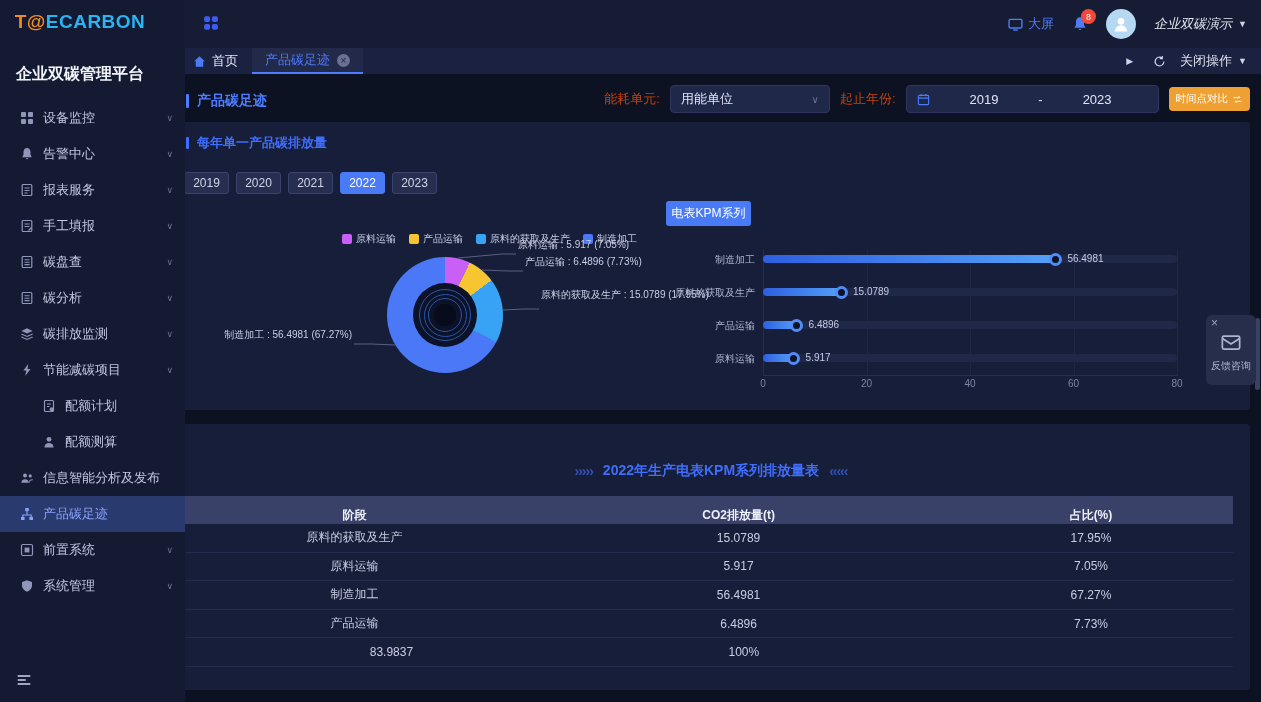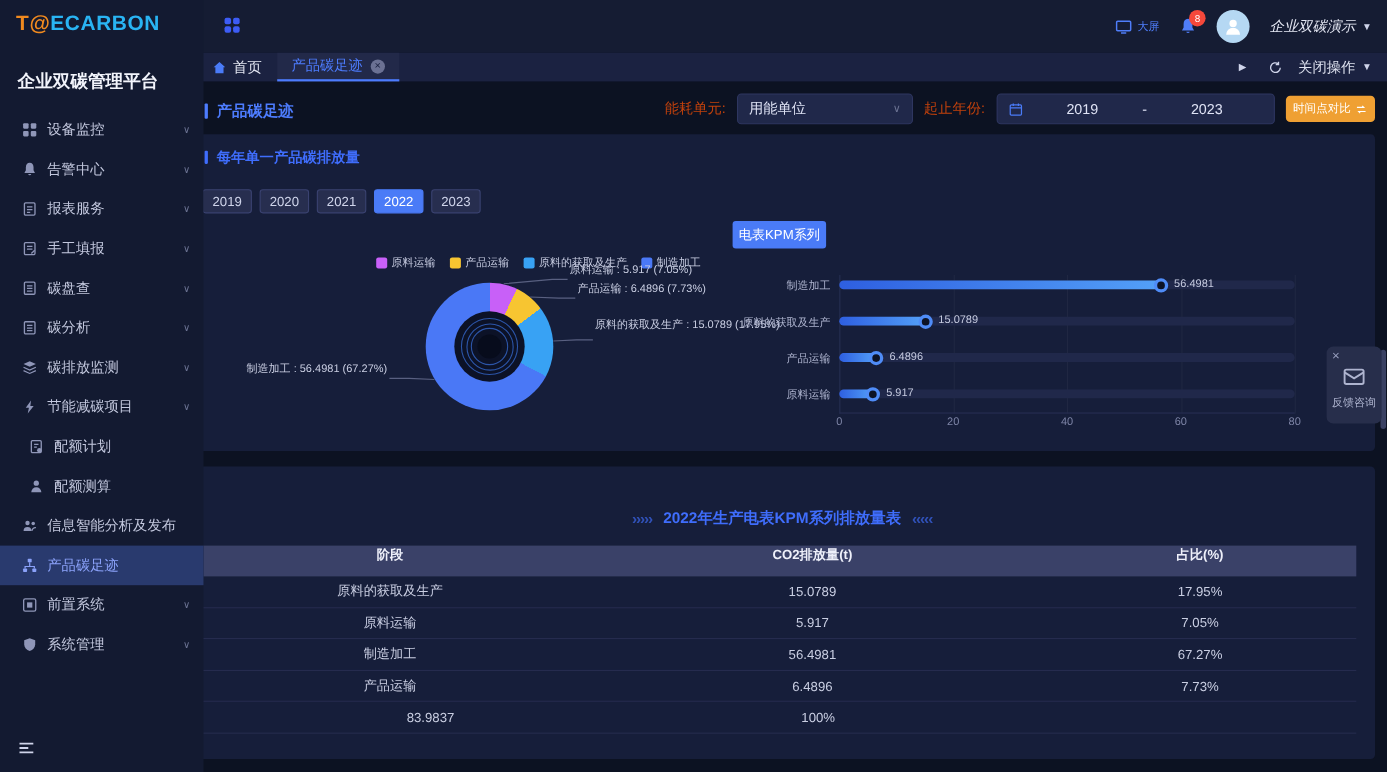--- a/index.html
+++ b/index.html
@@ -8,31 +8,31 @@
 
   
   .sidebar{position:absolute;left:0;top:0;width:185px;height:702px;background:#131a31;z-index:5;}
   .logo{position:absolute;top:11px;left:0;width:160px;text-align:center;font-size:19px;font-weight:800;letter-spacing:.5px;white-space:nowrap;}
   .logo .lt,.logo .lat{color:#f18a1f;}
   .logo .lrest{color:#29b4f3;}
   .side-title{position:absolute;top:64px;left:0;width:160px;text-align:center;font-size:16px;font-weight:700;color:#f2f4fb;}
   .side-menu{position:absolute;top:100px;left:0;right:0;}
   .side-item{position:relative;display:flex;align-items:center;height:36px;padding-left:20px;gap:9px;color:#c3c8de;font-size:13px;cursor:pointer;white-space:nowrap;}
   .side-item svg{flex:none;color:#8f96b8;}
-  .side-item.sub{padding-left:26px;}
+  .side-item.sub{padding-left:42px;}
   .side-item.active{background:#293a6e;color:#8ba2fa;}
   .side-item.active svg{color:#8ba2fa;}
   .side-item .chev{position:absolute;right:12px;color:#6c7393;font-size:9px;}
   .collapse-btn{position:absolute;left:16px;bottom:14px;color:#cfd4ea;cursor:pointer;}
 
   
   .topbar{position:absolute;left:160px;top:0;width:1101px;height:48px;background:#151c33;}
   .apps-btn{position:absolute;left:43px;top:15px;color:#3d5cf5;cursor:pointer;}
   .top-right{position:absolute;right:14px;top:0;height:48px;display:flex;align-items:center;gap:18px;}
-  .bigscreen{display:flex;align-items:center;gap:5px;color:#4f7df9;font-size:10px;cursor:pointer;}
+  .bigscreen{display:flex;align-items:center;gap:5px;color:#4f7df9;font-size:13px;cursor:pointer;}
   .bell-wrap{position:relative;cursor:pointer;color:#4f7df9;}
   .badge{position:absolute;top:-7px;right:-8px;min-width:15px;height:15px;border-radius:8px;background:#f5483b;color:#fff;font-size:9px;display:flex;align-items:center;justify-content:center;padding:0 3px;}
   .avatar{width:30px;height:30px;border-radius:50%;background:#b5d8f3;display:flex;align-items:center;justify-content:center;cursor:pointer;}
   .account{display:flex;align-items:center;gap:6px;color:#e6e9f5;font-size:13px;cursor:pointer;font-style:italic;}
   .caret{font-size:9px;color:#cfd4ea;}
 
   .tabbar{position:absolute;left:160px;top:48px;width:1101px;height:26px;background:#1b2241;display:flex;align-items:center;}
   .tab-arrow{color:#cfd4ea;font-size:9px;padding:0 6px;cursor:pointer;}
   .home-tab{display:flex;align-items:center;gap:6px;padding:0 14px;height:26px;color:#e3e6f2;font-size:13px;cursor:pointer;}
   .home-tab svg{color:#4a7bf7;}
@@ -87,21 +87,21 @@
   .bar-dot{position:absolute;width:13px;height:13px;border-radius:50%;background:#0d1326;border:3px solid #4f8cf7;}
   .bar-val{position:absolute;font-size:10px;color:#c6cbe0;white-space:nowrap;}
   .axis-line{position:absolute;background:#262e52;}
   .gridline{position:absolute;background:rgba(255,255,255,0.045);width:1px;}
   .tick{position:absolute;font-size:10px;color:#7d84a6;transform:translateX(-50%);}
 
   
   .tbl-title{position:absolute;left:0;top:38px;width:100%;display:flex;align-items:center;justify-content:center;gap:10px;color:#3f6dfc;font-size:14px;font-weight:700;}
   .decor{color:#3f6dfc;opacity:.65;letter-spacing:-1px;font-weight:700;}
   .tbl{position:absolute;left:9px;top:72px;width:1052px;}
-  .t-head{display:flex;background:#3a4168;height:28px;align-items:flex-start;}
+  .t-head{display:flex;background:#3a4168;height:28px;align-items:flex-end;}
   .t-head .c{font-size:12px;color:#eef0fa;font-weight:700;text-align:center;}
   .t-row{display:flex;height:28.6px;align-items:center;border-bottom:1px solid #252b4e;}
   .t-row .c{font-size:12px;color:#c9cee2;text-align:center;}
   .c1{width:33%;}.c2{width:40%;}.c3{width:27%;}
 
   
   .feedback{position:absolute;left:1206px;top:315px;width:50px;height:70px;background:#272e4b;border-radius:6px;z-index:6;}
   .fb-close{position:absolute;left:5px;top:1px;color:#9aa1c0;font-size:12px;cursor:pointer;}
   .fb-icon{position:absolute;left:14px;top:16px;color:#aeb4cf;}
   .fb-label{position:absolute;left:0;top:44px;width:100%;text-align:center;color:#aeb4cf;font-size:10px;white-space:nowrap;}

